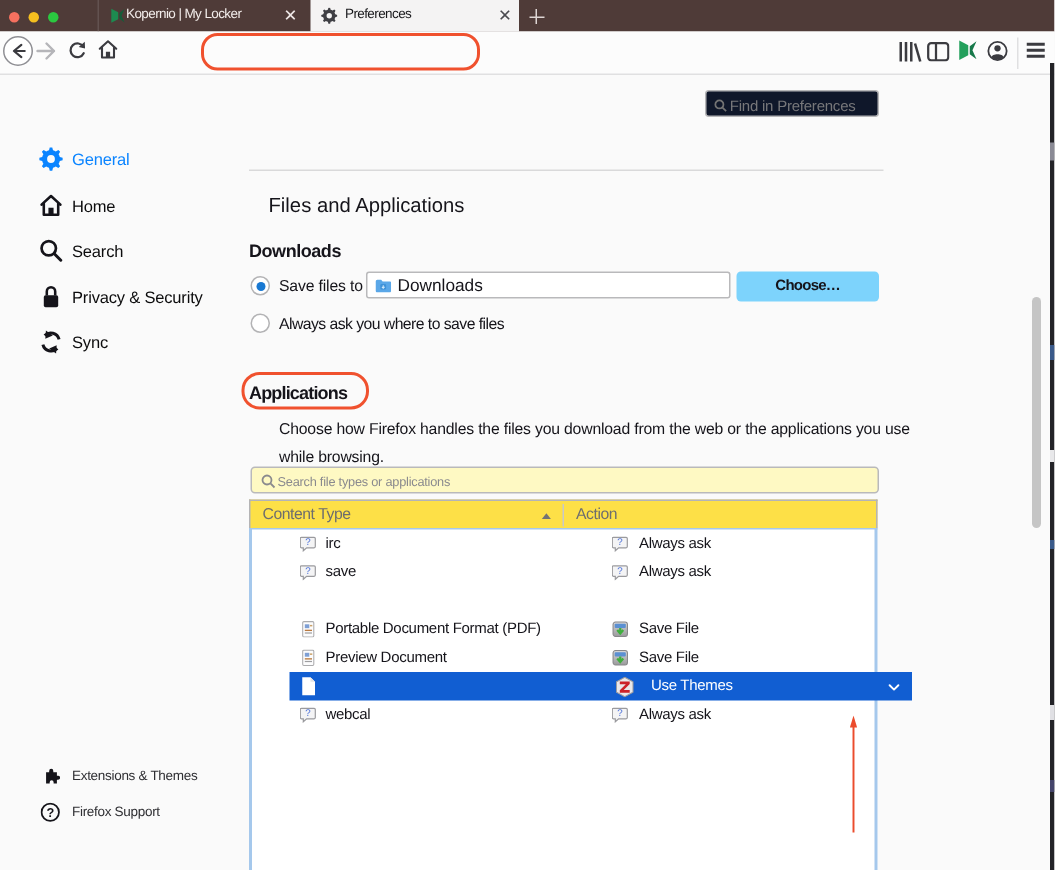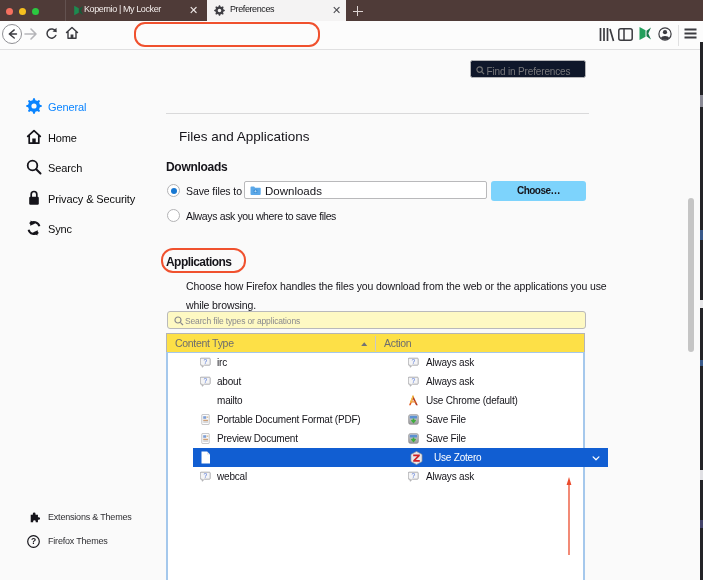--- a/index.html
+++ b/index.html
@@ -173,21 +173,21 @@
   <svg width="11" height="11" viewBox="0 0 16 16" style="position:absolute; left:2px; top:1px;">
     <path fill="#15141a" d="M5.5 2.8 a2 2 0 0 1 4 0 V4 H13 V7.5 h1.2 a1.9 1.9 0 0 1 0 3.8 H13 V15 H2.5 V4 H5.5 Z M6 15 v-1.2 a1.9 1.9 0 0 1 3.8 0 V15 Z" fill-rule="evenodd"></path>
   </svg>
   <span style="position:absolute; left:21px; top:1px;">Extensions &amp; Themes</span>
 </div>
 <div class="bottomitem" style="top:535px;">
   <svg width="13" height="13" viewBox="0 0 13 13" style="position:absolute; left:0; top:0;">
     <circle cx="6.5" cy="6.5" r="5.8" fill="none" stroke="#15141a" stroke-width="1.2"></circle>
     <text x="6.5" y="9.4" font-size="8.5" font-weight="bold" text-anchor="middle" fill="#15141a" font-family="Liberation Sans">?</text>
   </svg>
-  <span style="position:absolute; left:21px; top:1px;">Firefox Themes</span>
+  <span style="position:absolute; left:21px; top:1px;">Firefox Support</span>
 </div>
 
 <div id="hr1"></div>
 <div id="h1">Files and Applications</div>
 <div class="h2" style="top:160px; letter-spacing:-0.3px;">Downloads</div>
 
 <div class="radio sel" style="left:167px; top:184px;"></div>
 <span class="lab" style="left:186px; top:185px;">Save files to</span>
 <div id="dlinput">
   <svg class="abs" style="left:5px; top:4px;" width="11" height="9" viewBox="0 0 11 9">
@@ -231,36 +231,26 @@
         <path d="M1 1.2 h8.4 a0.8 0.8 0 0 1 0.8 0.8 v5.4 a0.8 0.8 0 0 1 -0.8 0.8 h-5 l-2.2 2 v-2 h-1.2 a0.8 0.8 0 0 1 -0.8-0.8 v-5.4 a0.8 0.8 0 0 1 0.8-0.8 z" fill="#f4f4f5" stroke="#9a9a9e" stroke-width="0.8"></path>
         <text x="5.3" y="6.6" font-size="6.5" text-anchor="middle" fill="#4a6fd8" font-family="Liberation Sans">?</text>
       </svg>
     <span class="act">Always ask</span>
   </div>
   <div class="trow" style="top:19px;">
     <svg class="cticon" viewBox="0 0 11 11">
         <path d="M1 1.2 h8.4 a0.8 0.8 0 0 1 0.8 0.8 v5.4 a0.8 0.8 0 0 1 -0.8 0.8 h-5 l-2.2 2 v-2 h-1.2 a0.8 0.8 0 0 1 -0.8-0.8 v-5.4 a0.8 0.8 0 0 1 0.8-0.8 z" fill="#f4f4f5" stroke="#9a9a9e" stroke-width="0.8"></path>
         <text x="5.3" y="6.6" font-size="6.5" text-anchor="middle" fill="#4a6fd8" font-family="Liberation Sans">?</text>
       </svg>
-    <span class="ct">about</span>
+    <span class="ct">save</span>
     <svg class="acticon" viewBox="0 0 11 11">
         <path d="M1 1.2 h8.4 a0.8 0.8 0 0 1 0.8 0.8 v5.4 a0.8 0.8 0 0 1 -0.8 0.8 h-5 l-2.2 2 v-2 h-1.2 a0.8 0.8 0 0 1 -0.8-0.8 v-5.4 a0.8 0.8 0 0 1 0.8-0.8 z" fill="#f4f4f5" stroke="#9a9a9e" stroke-width="0.8"></path>
         <text x="5.3" y="6.6" font-size="6.5" text-anchor="middle" fill="#4a6fd8" font-family="Liberation Sans">?</text>
       </svg>
     <span class="act">Always ask</span>
-  </div>
-  <div class="trow" style="top:38px;">
-    <span class="ct">mailto</span>
-    <svg class="acticon" viewBox="0 0 11 11">
-      <path d="M4.8 0.6 L1 10.2 L2.6 10.2 L5.6 2.8 Z" fill="#e2571e"></path>
-      <path d="M5.1 0.6 L9.8 10.2 L8.1 10.2 L4.2 2.6 Z" fill="#b33b1e"></path>
-      <path d="M2.6 6.2 L7.2 6.2 L7.9 7.6 L2.1 7.6 Z" fill="#ef8b34"></path>
-      <path d="M4.7 0.3 L6 0.9 L3.1 7.9 L1.9 7.3 Z" fill="#f2c049"></path>
-    </svg>
-    <span class="act">Use Chrome (default)</span>
   </div>
   <div class="trow" style="top:57px;">
     <svg class="cticon" viewBox="0 0 11 11">
         <rect x="1.8" y="0.4" width="7.4" height="10.2" rx="0.8" fill="#fcfcfd" stroke="#ababad" stroke-width="0.7"></rect>
         <rect x="3.2" y="2.2" width="3" height="2.6" fill="#7e9fd4"></rect>
         <rect x="6.6" y="2.6" width="1.6" height="1" fill="#caa26a"></rect>
         <rect x="3.2" y="5.8" width="4.8" height="0.9" fill="#b9793f"></rect>
         <rect x="3.2" y="7.6" width="4.8" height="0.8" fill="#9e9ea0"></rect>
       </svg>
     <span class="ct">Portable Document Format (PDF)</span>
@@ -295,21 +285,21 @@
   </div>
   <div class="trow sel" style="top:95px;">
     <svg class="cticon" style="top:3px; height:13px;" viewBox="0 0 11 13">
         <path d="M1.5 0.5 h5.5 l3 3 v9 h-8.5 z" fill="#fff"></path>
         <path d="M7 0.5 l3 3 h-3 z" fill="#e4e4e6"></path>
       </svg>
     <svg class="acticon" style="left:217px; top:2.5px; width:13px; height:14px;" viewBox="0 0 13 14">
       <path d="M6.5 0.5 L12 3.5 V10.5 L6.5 13.5 L1 10.5 V3.5 Z" fill="#e8e8ea" stroke="#9a9a9e" stroke-width="0.7"></path>
       <path d="M3.2 3.4 H9.8 V5 L5.8 9 H9.8 V10.8 H3.2 V9.2 L7.2 5.2 H3.2 Z" fill="#cc2229"></path>
     </svg>
-    <span class="act" style="left:241px;">Use Zotero</span>
+    <span class="act" style="left:241px;">Use Themes</span>
     <svg class="abs" style="left:399px; top:7.5px;" width="8" height="5" viewBox="0 0 9 6">
         <path d="M1 1 L4.5 4.5 L8 1" stroke="#fff" stroke-width="1.5" fill="none" stroke-linecap="round" stroke-linejoin="round"></path>
       </svg>
   </div>
   <div class="trow" style="top:114px;">
     <svg class="cticon" viewBox="0 0 11 11">
         <path d="M1 1.2 h8.4 a0.8 0.8 0 0 1 0.8 0.8 v5.4 a0.8 0.8 0 0 1 -0.8 0.8 h-5 l-2.2 2 v-2 h-1.2 a0.8 0.8 0 0 1 -0.8-0.8 v-5.4 a0.8 0.8 0 0 1 0.8-0.8 z" fill="#f4f4f5" stroke="#9a9a9e" stroke-width="0.8"></path>
         <text x="5.3" y="6.6" font-size="6.5" text-anchor="middle" fill="#4a6fd8" font-family="Liberation Sans">?</text>
       </svg>
     <span class="ct">webcal</span>

